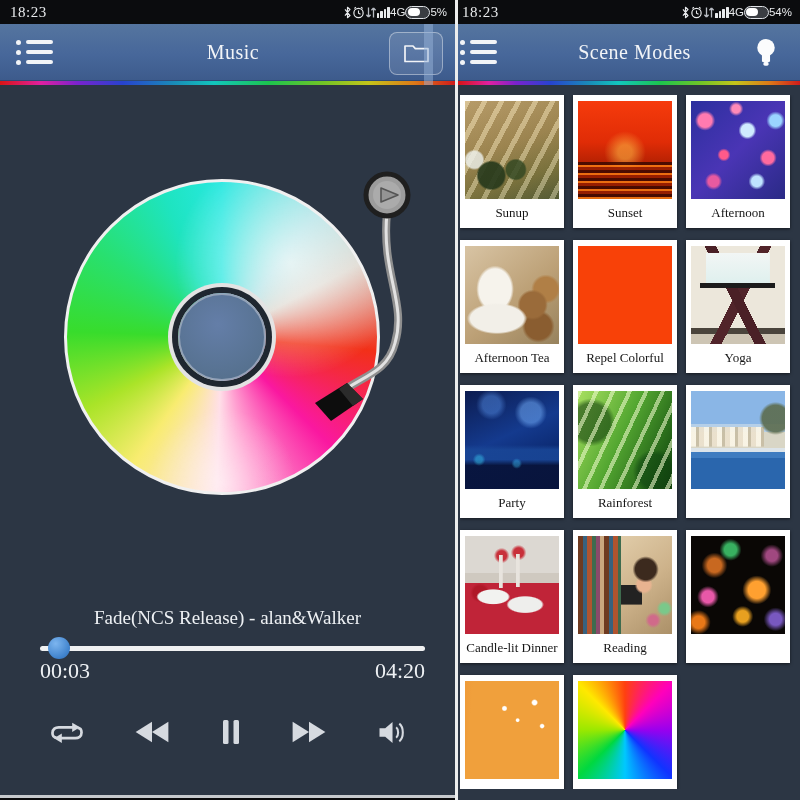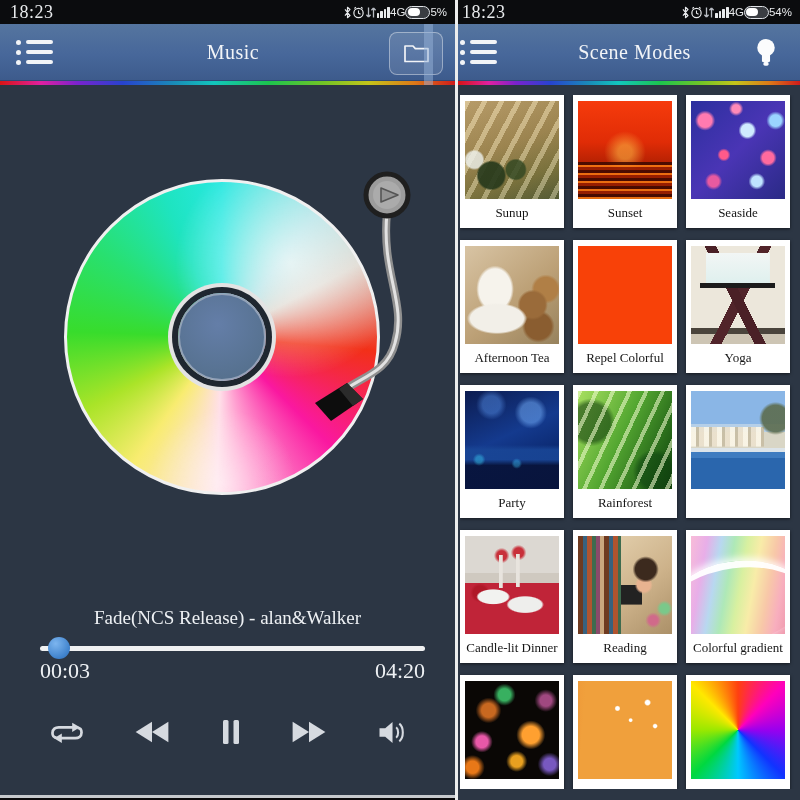--- a/index.html
+++ b/index.html
@@ -6,21 +6,21 @@
   .stage{position:relative;width:800px;height:800px;overflow:hidden;background:#2c3644;
          font-family:"Liberation Serif",serif;}
   .panel{position:absolute;top:0;height:800px;overflow:hidden;background:#2c3644;}
   .panel-left{left:0;width:455px;}
   .panel-right{left:458px;width:342px;}
   .divider{position:absolute;left:455px;top:0;width:3px;height:800px;background:#eceded;z-index:9;}
 
   
   .statusbar{position:absolute;top:0;left:0;right:0;height:24px;background:#0b0c0e;color:#e8eaec;
              display:flex;align-items:center;justify-content:space-between;padding:0 8px 0 10px;box-sizing:border-box;}
-  .statusbar .time{font-size:18px;letter-spacing:.5px;}
+  .statusbar .time{font-size:15px;letter-spacing:.5px;}
   .panel-right .statusbar .time{margin-left:-6px;}
   .sb-icons{display:flex;align-items:center;gap:0;}
   .sb-icons svg{display:block;}
   .sigbars{display:flex;align-items:flex-end;gap:1px;height:12px;}
   .sigbars i{display:block;width:2.6px;background:#e8eaec;border-radius:.5px;}
   .sigbars i:nth-child(1){height:5px;}.sigbars i:nth-child(2){height:7px;}
   .sigbars i:nth-child(3){height:9px;}.sigbars i:nth-child(4){height:11px;}
   .net{font-size:11.5px;font-family:"Liberation Sans",sans-serif;}
   .batt{position:relative;width:25px;height:13px;border:1.4px solid #dfe2e6;border-radius:7px;box-sizing:border-box;background:#3a3d42;}
   .batt-fill{position:absolute;left:1.2px;top:1.2px;bottom:1.2px;width:52%;background:#fff;border-radius:5px;}
@@ -365,21 +365,21 @@
     <figcaption class="scene-label">Sunup</figcaption>
   </figure>
 
   <figure class="scene-card">
     <div class="scene-img s-sunset"></div>
     <figcaption class="scene-label">Sunset</figcaption>
   </figure>
 
   <figure class="scene-card">
     <div class="scene-img s-colorful"></div>
-    <figcaption class="scene-label">Seaside</figcaption>
+    <figcaption class="scene-label">Afternoon</figcaption>
   </figure>
 
   <figure class="scene-card">
     <div class="scene-img s-afternoon-tea"></div>
     <figcaption class="scene-label">Afternoon Tea</figcaption>
   </figure>
 
   <figure class="scene-card">
     <div class="scene-img s-repel-mosquito"></div>
     <figcaption class="scene-label">Repel Colorful</figcaption>
@@ -407,24 +407,20 @@
   <figure class="scene-card">
     <div class="scene-img s-candle-dinner"></div>
     <figcaption class="scene-label">Candle-lit Dinner</figcaption>
   </figure>
 
   <figure class="scene-card">
     <div class="scene-img s-reading"></div>
     <figcaption class="scene-label">Reading</figcaption>
   </figure>
 
-  <figure class="scene-card">
-    <div class="scene-img s-colorful-gradient"></div>
-    <figcaption class="scene-label">Colorful gradient</figcaption>
-  </figure>
 
   <figure class="scene-card">
     <div class="scene-img s-bokeh-dark"></div>
     <figcaption class="scene-label"></figcaption>
   </figure>
 
   <figure class="scene-card">
     <div class="scene-img s-rainbow-swirl"></div>
     <figcaption class="scene-label"></figcaption>
   </figure>

